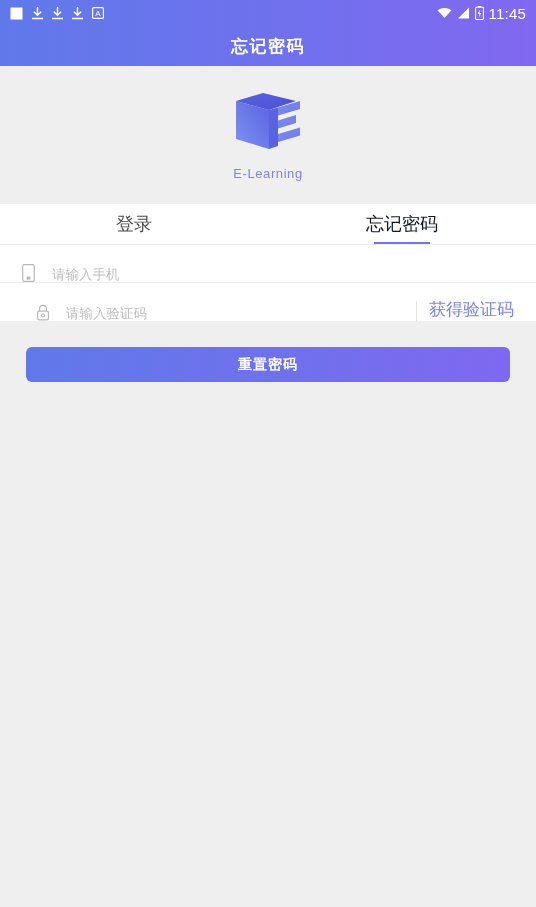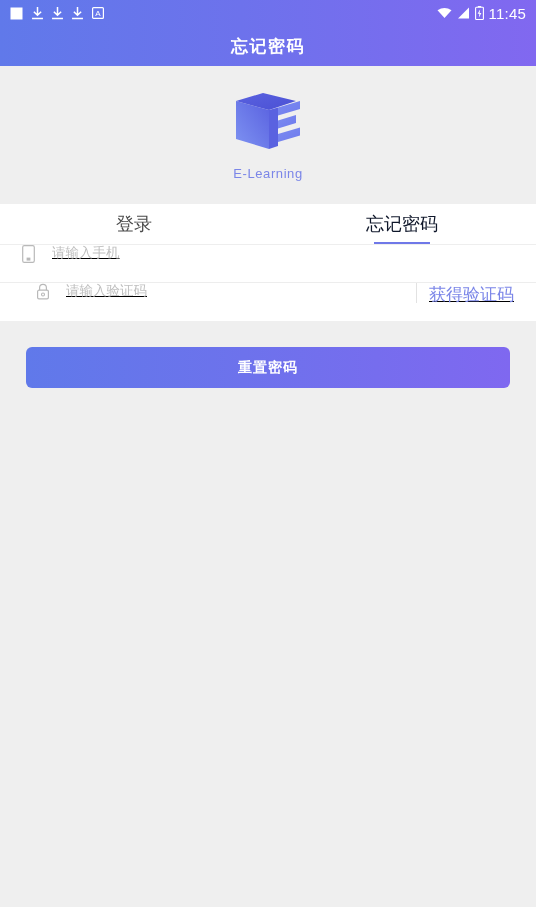--- a/index.html
+++ b/index.html
@@ -82,25 +82,24 @@
     content:"";
     position:absolute;
     bottom:0; left:50%;
     transform:translateX(-50%);
     width:56px; height:2px;
     background:#6f78e8;
   }
 
   .field {
     height:38px;
-    display:flex; align-items:flex-start;
+    display:flex; align-items:flex-end;
     padding:0 22px;
     border-bottom:1px solid #ededed;
     background:#fff;
-    text-decoration:underline;
   }
   .field:last-child { border-bottom:none;padding-left:36px; }
   .field-icon {
     width:22px;
     display:flex; align-items:center; justify-content:flex-start;
     flex:0 0 auto;
   }
   .field-input {
     flex:1;
     border:none; outline:none;
@@ -126,21 +125,21 @@
     white-space:nowrap;
   }
 
   
   .submit-wrap {
     flex:0 0 auto;
     padding:26px 26px 0 26px;
     background:#efefef;
   }
   .submit-btn {
-    width:100%; height:41px;
+    width:100%; height:35px;
     border:none; border-radius:6px;
     background:linear-gradient(90deg,#6079ea 0%,#6d72ec 45%,#7f68f0 100%);
     color:#ffffff;
     font-size:14px;
     font-weight:bold;
     letter-spacing:1px;
     cursor:pointer;
     font-family:"Liberation Sans","DejaVu Sans",sans-serif;
   }
   .filler { flex:1 1 auto; background:#efefef; }

